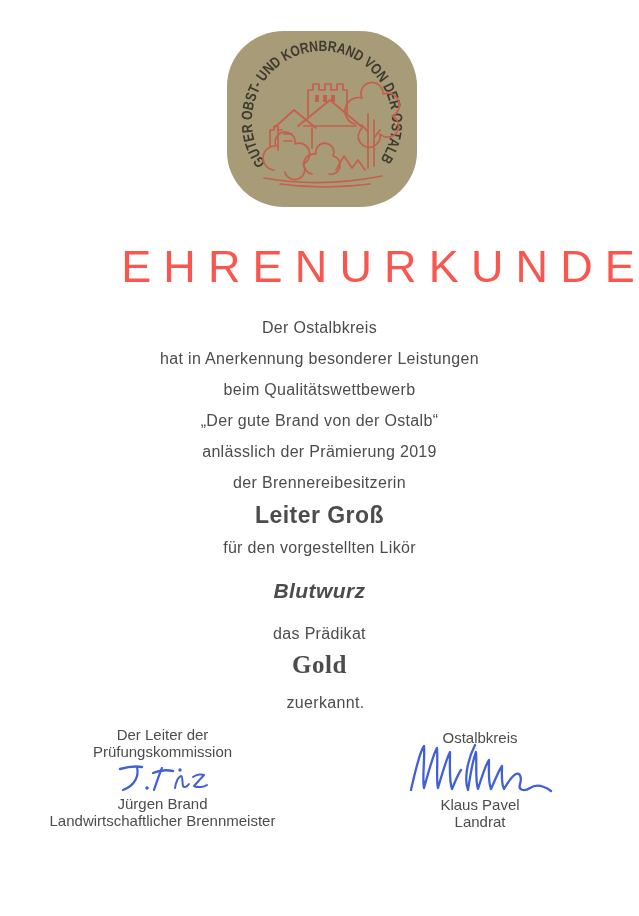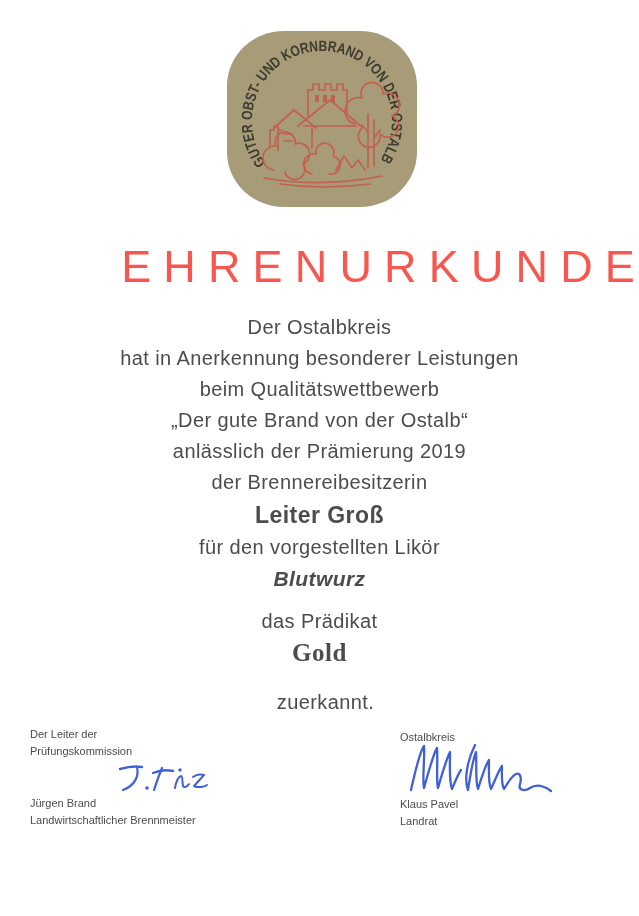--- a/index.html
+++ b/index.html
@@ -53,47 +53,48 @@
   }
   .cert-body{
     position:absolute;
     left:0; top:312px;
     width:100%;
     text-align:center;
   }
   .bline{
     height:31px;
     line-height:31px;
-    font-size:20px;
+    font-size:16px;
     letter-spacing:0.02em;
   }
   .bline.name{
     height:34px;
     line-height:34px;
     font-size:23px;
     font-weight:700;
   }
   .bline.product{
-    margin-top:0;
+    margin-top:12px;
     font-size:21px;
     font-weight:700;
     font-style:italic;
   }
   .bline.pre-award{ margin-top:12px; }
   .bline.award{
     height:32px;
     line-height:32px;
     font-size:25px;
     font-weight:700;
     font-family:Liberation Serif, serif;
   }
-  .bline.closing{ margin-top:18px;padding-left:12px; }
+  .bline.closing{ margin-top:6px;padding-left:12px; }
   .sig-block{
     position:absolute;
-    font-size:11px;
+    text-align:center;
+    font-size:15px;
     line-height:17px;
     color:var(--text-gray);
   }
   .sig-left{ left:30px; top:726px; width:265px; }
   .sig-right{ left:400px; top:729px; width:160px; }
   .sig-ink{ display:block; margin:0 auto; }
   .sig-ink path{
     fill:none;
     stroke:var(--ink-blue);
     stroke-linecap:round;

